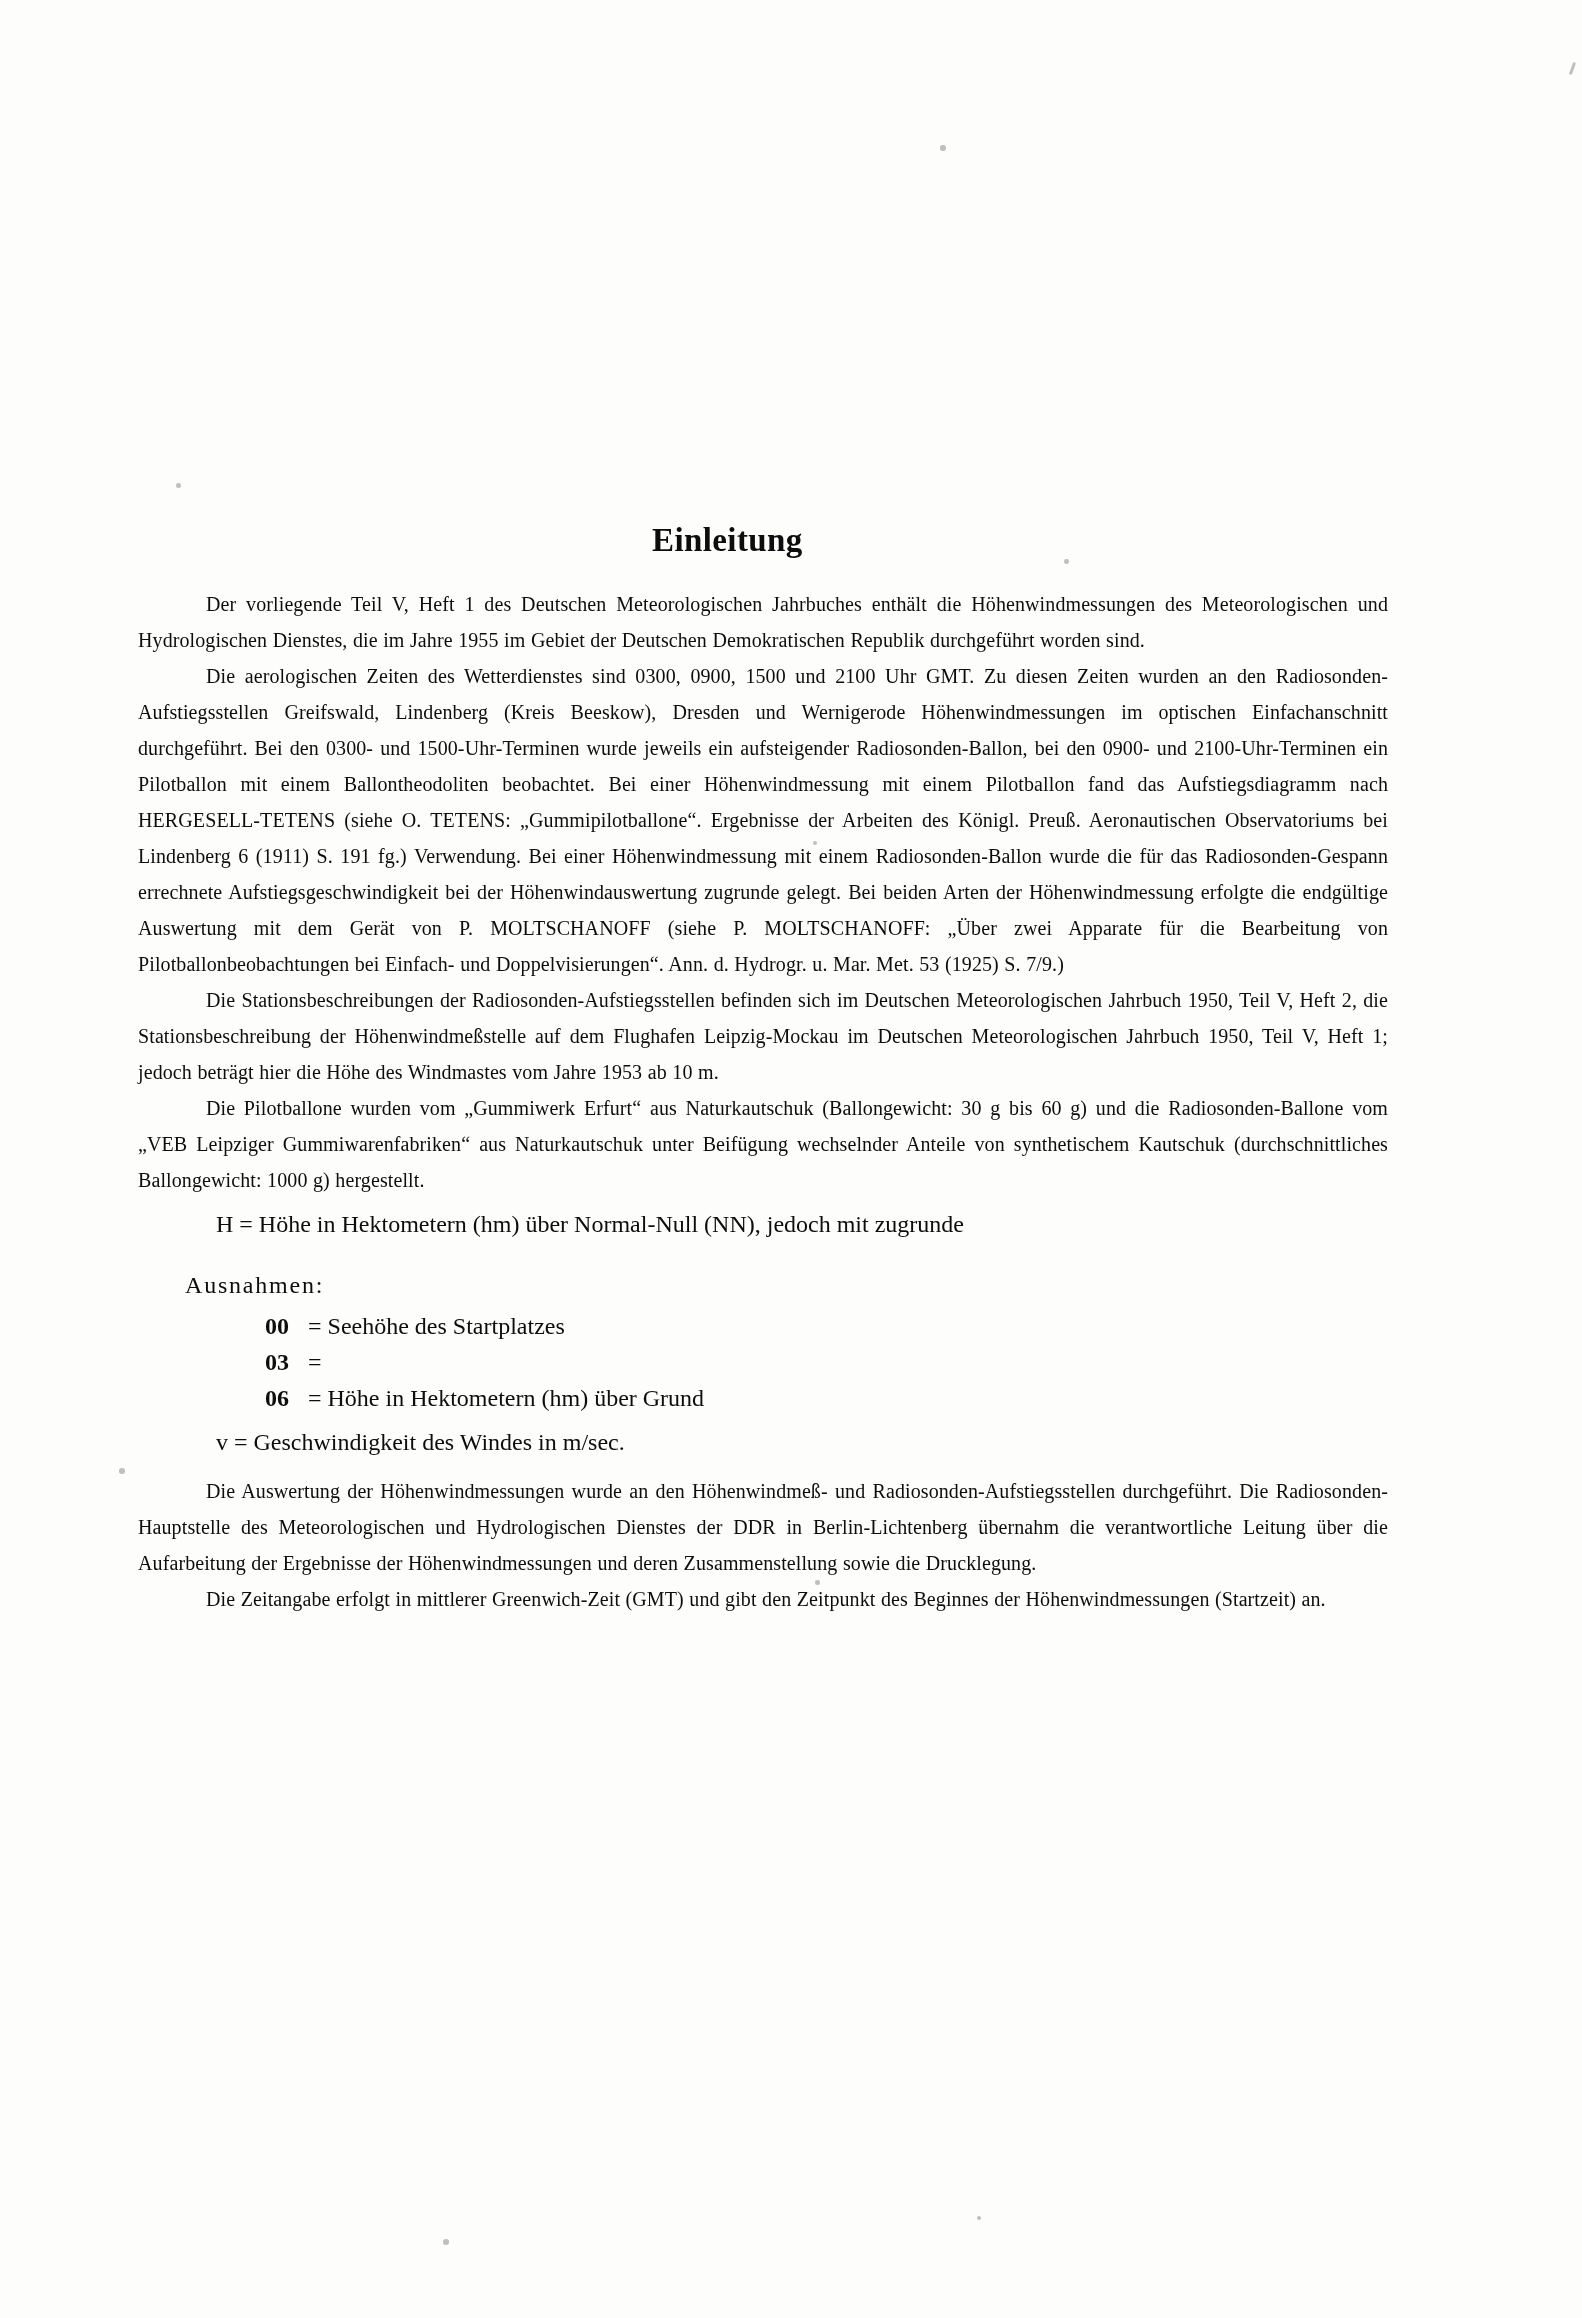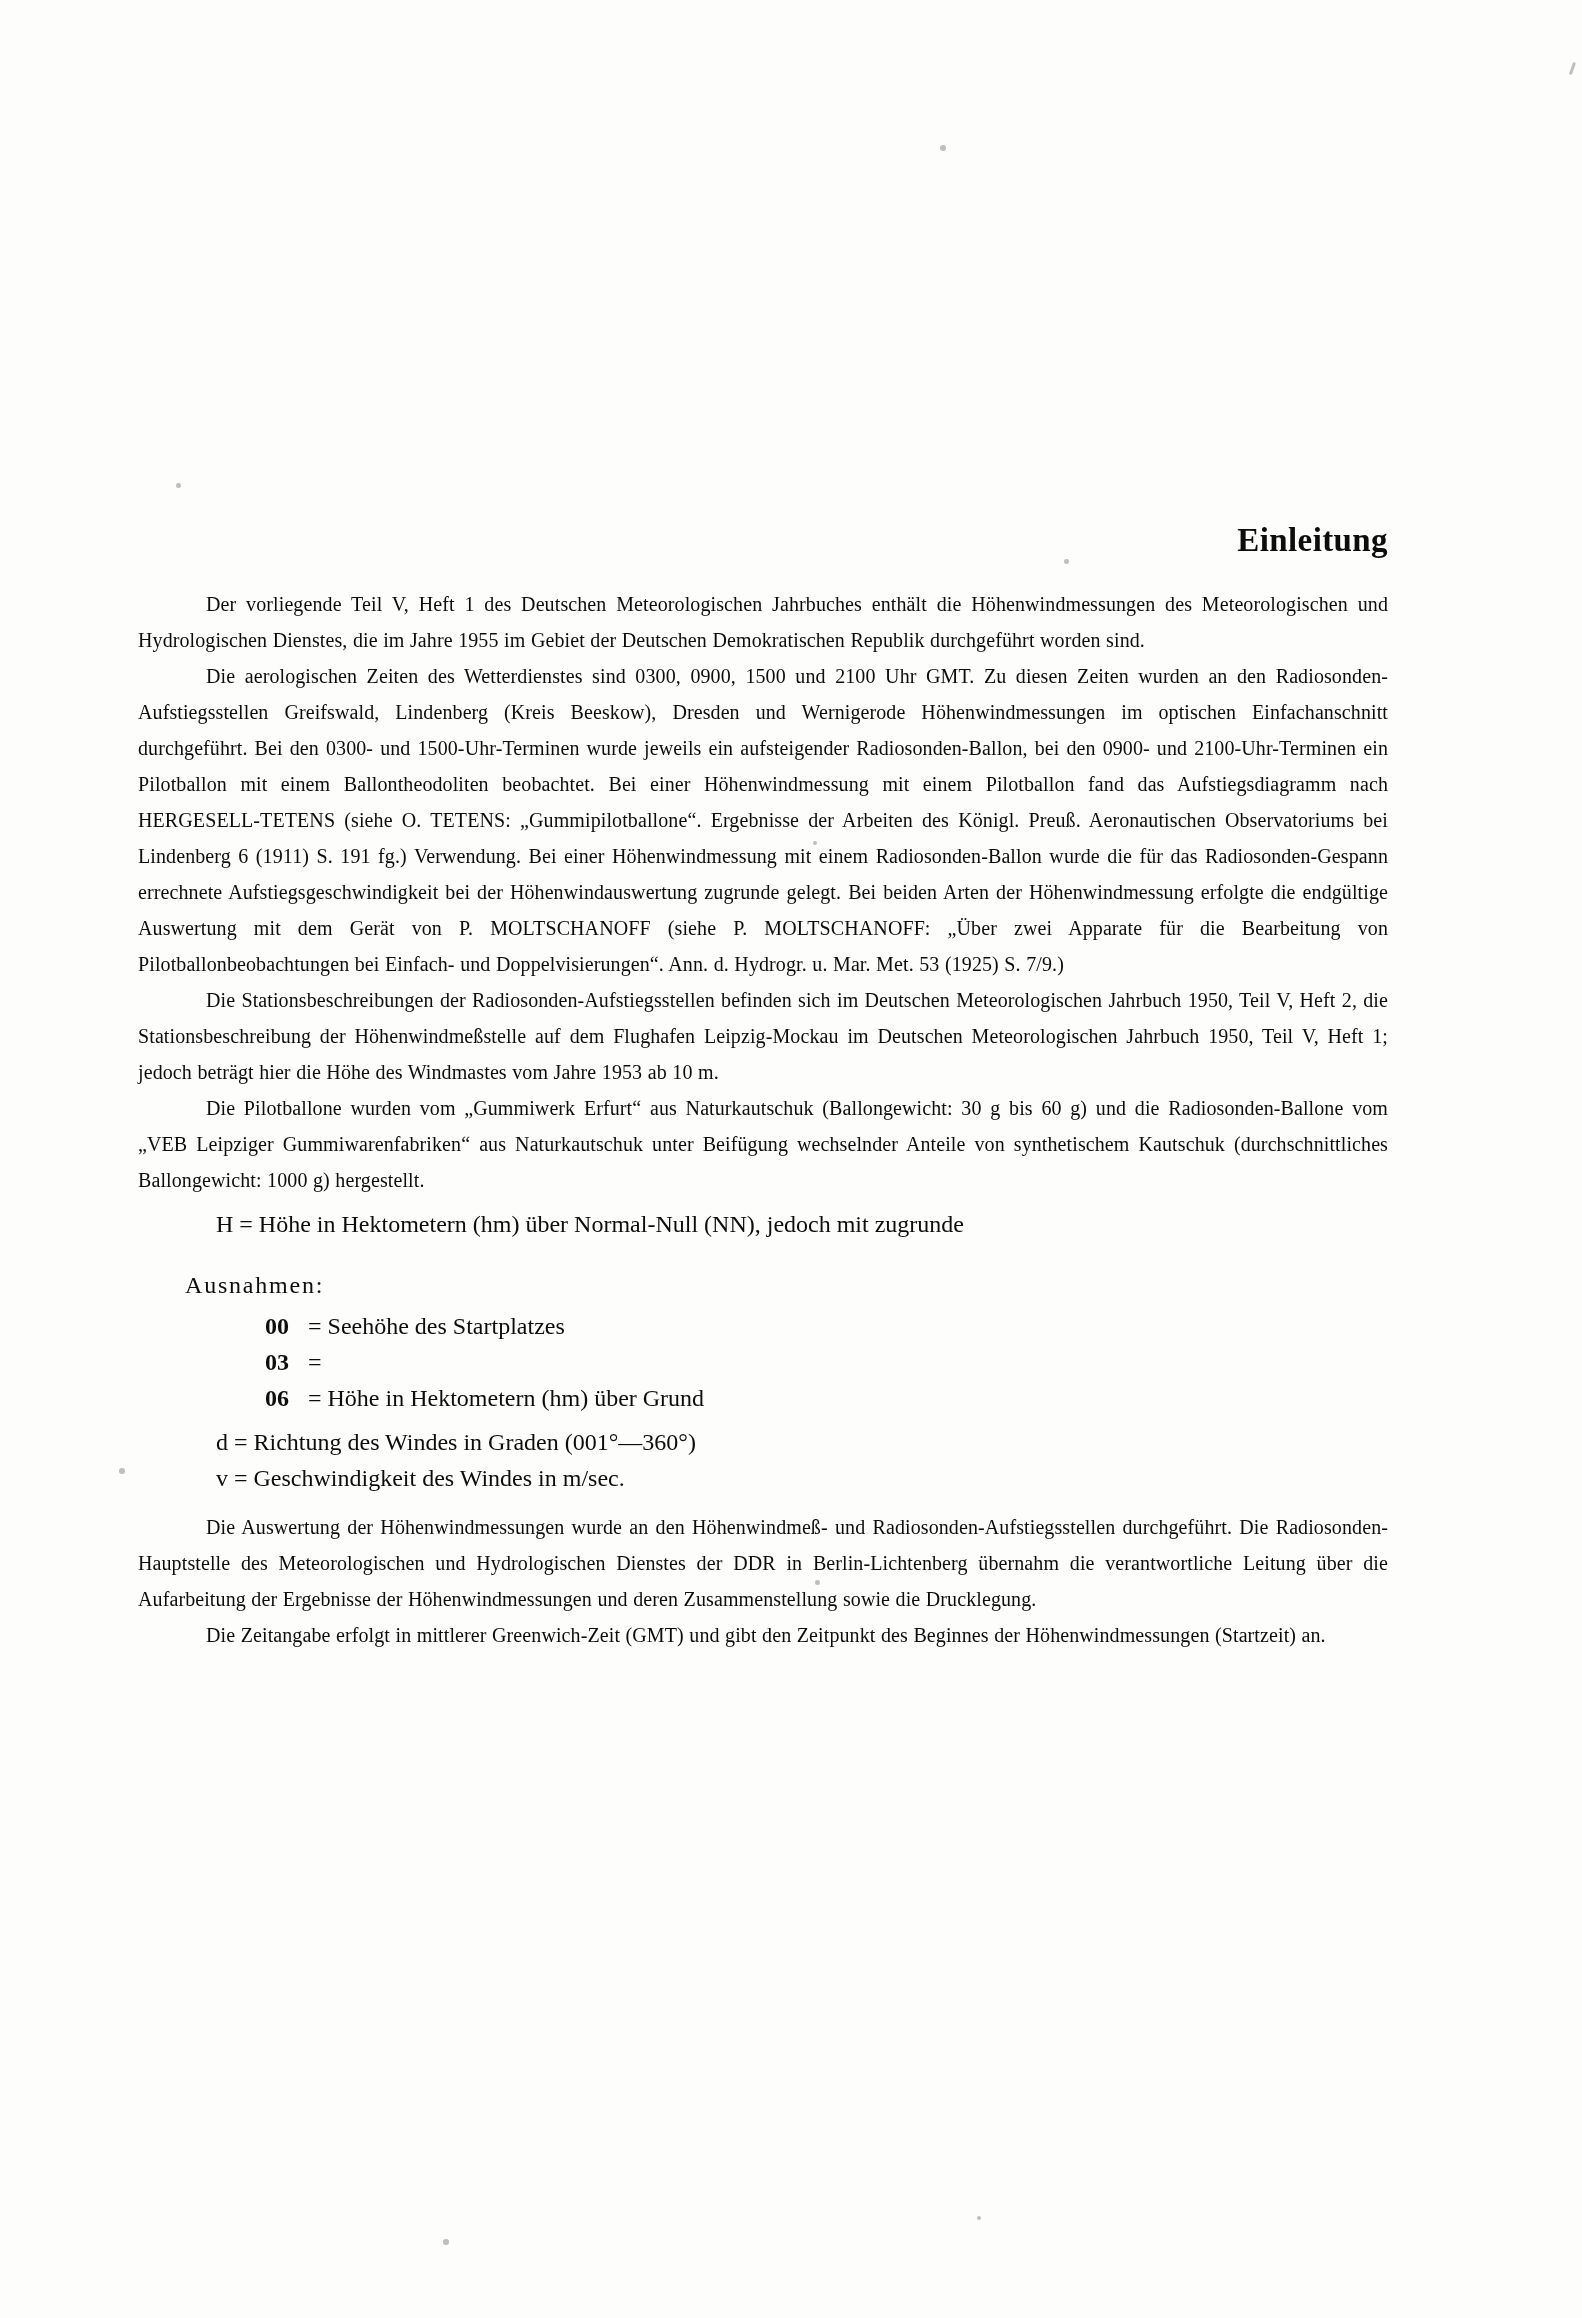--- a/index.html
+++ b/index.html
@@ -27,21 +27,21 @@
     position: absolute;
     left: 138px;
     top: 522px;
     width: 1250px;
   }
 
   .doc-title {
     font-size: 33px;
     font-weight: 700;
     letter-spacing: 0.4px;
-    text-align: right;
+    text-align: left;
     margin: 0 0 27px 0;
     padding-left: 514px;
   }
 
   p.para {
     margin: 0 0 0 0;
     font-size: 20px;
     line-height: 36px;
     text-align: justify;
     text-indent: 68px;
@@ -136,21 +136,20 @@
     <div class="row">
       <span class="code">03</span><span>=</span>
     </div>
     <div class="row">
       <span class="code">06</span><span>= Höhe in Hektometern (hm) über Grund</span>
     </div>
   </div>
 
   <div class="gap-sm"></div>
 
-  <p class="symline">d = Richtung des Windes in Graden (001°—360°)</p>
   <p class="symline">v = Geschwindigkeit des Windes in m/sec.</p>
 
   <div class="gap-md"></div>
 
   <p class="para">Die Auswertung der Höhenwindmessungen wurde an den Höhenwindmeß- und Radiosonden-Aufstiegsstellen durchgeführt. Die Radiosonden-Hauptstelle des Meteorologischen und Hydrologischen Dienstes der DDR in Berlin-Lichtenberg übernahm die verantwortliche Leitung über die Aufarbeitung der Ergebnisse der Höhenwindmessungen und deren Zusammenstellung sowie die Drucklegung.</p>
 
   <p class="para">Die Zeitangabe erfolgt in mittlerer Greenwich-Zeit (GMT) und gibt den Zeitpunkt des Beginnes der Höhenwindmessungen (Startzeit) an.</p>
 
 </div>
 

